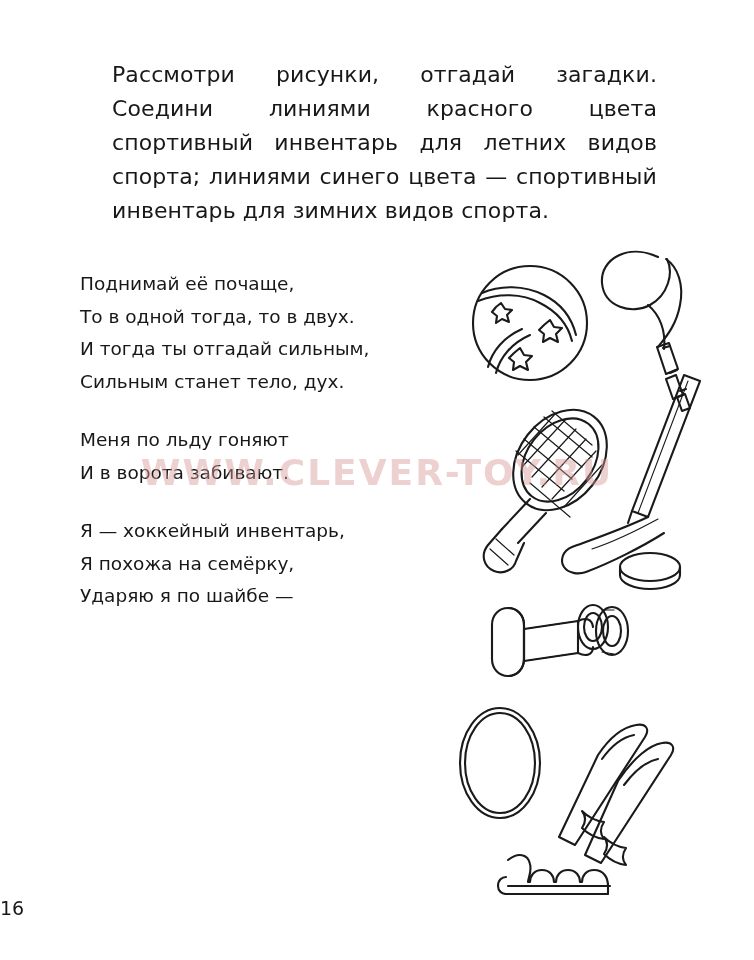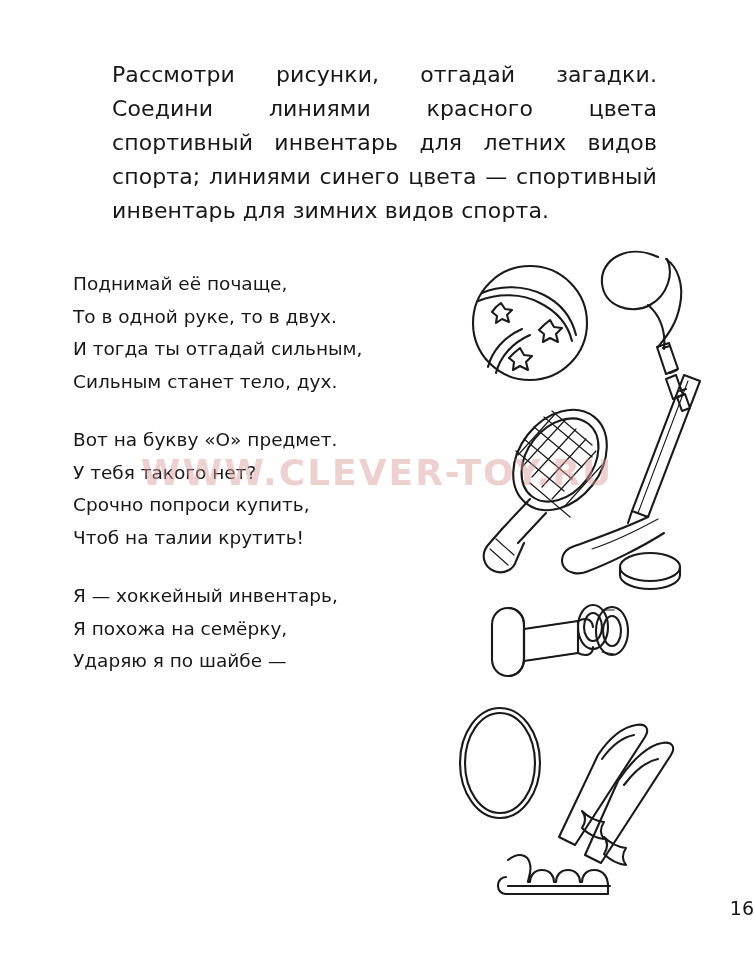--- a/index.html
+++ b/index.html
@@ -39,33 +39,33 @@
   .riddles {
     position: absolute;
     left: 68px;
     top: 268px;
     width: 390px;
     font-size: 18.5px;
     line-height: 32.5px;
     color: #181818;
   }
   .riddle {
-    margin: 0 0 26px 5px;
+    margin: 0 0 26px 12px;
   }
   .riddle .line {
     white-space: nowrap;
   }
 
   
   .page-number {
     position: absolute;
     left: 0;
     right: 0;
     top: 897px;
-    text-align: right;
+    text-align: left;
     font-size: 19px;
     color: #181818;
   }
 
   
   .art {
     position: absolute;
     left: 452px;
     top: 215px;
     width: 290px;
@@ -96,33 +96,31 @@
 <div class="page">
 
   <div class="instruction">
     <p>Рассмотри рисунки, отгадай загадки. Соедини линиями красного цвета спортивный инвентарь для летних видов спорта; линиями синего цвета — спортивный инвентарь для зимних видов спорта.</p>
   </div>
 
   <div class="riddles">
 
     <div class="riddle">
       <div class="line">Поднимай её почаще,</div>
-      <div class="line">То в одной руке, то в двух.</div>
+      <div class="line">То в одной тогда, то в двух.</div>
       <div class="line">И тогда ты отгадай сильным,</div>
       <div class="line">Сильным станет тело, дух.</div>
     </div>
 
-
-
     <div class="riddle">
-      <div class="line">Вот на букву «О» предмет.</div>
-      <div class="line">У тебя такого нет?</div>
-      <div class="line">Срочно попроси купить,</div>
-      <div class="line">Чтоб на талии крутить!</div>
+      <div class="line">Меня по льду гоняют</div>
+      <div class="line">И в ворота забивают.</div>
     </div>
+
+
 
     <div class="riddle">
       <div class="line">Я — хоккейный инвентарь,</div>
       <div class="line">Я похожа на семёрку,</div>
       <div class="line">Ударяю я по шайбе —</div>
     </div>
 
   </div>
 
   <div class="art">

